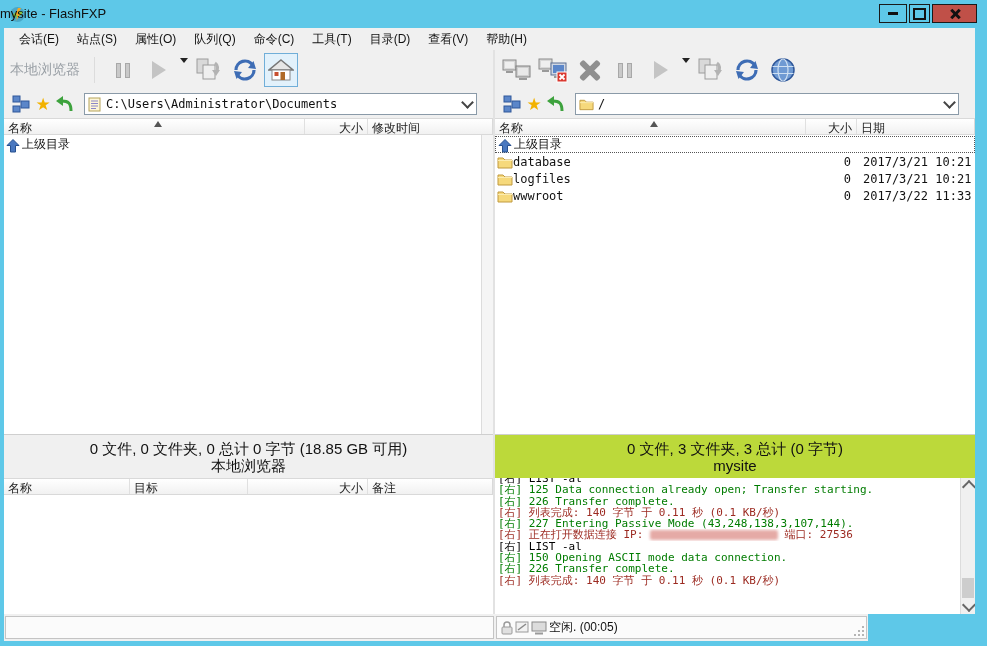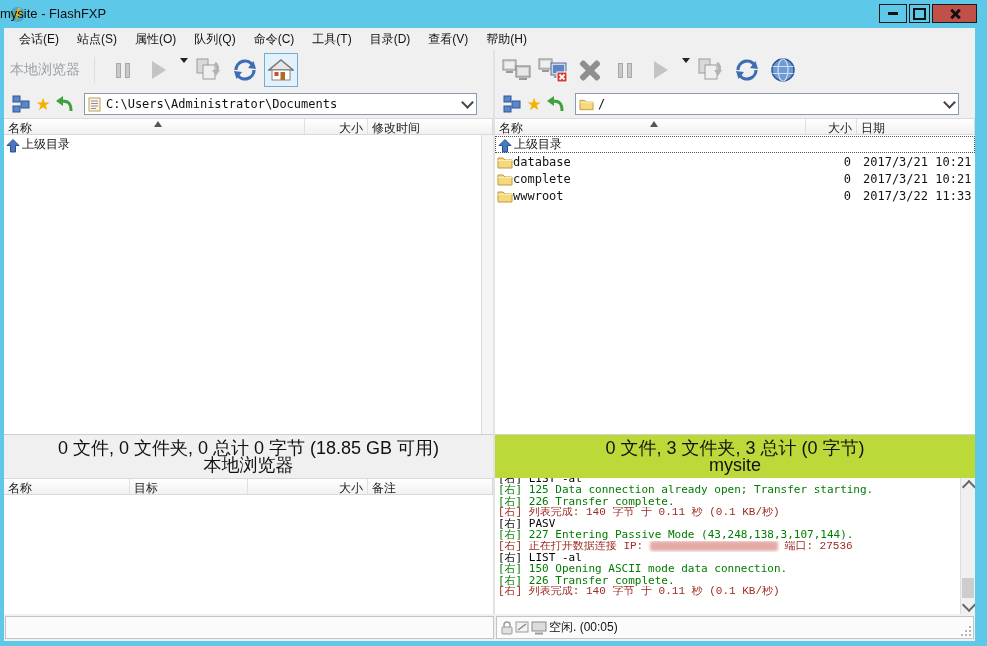--- a/index.html
+++ b/index.html
@@ -59,39 +59,39 @@
   .c-name{display:flex;align-items:flex-end;overflow:hidden;white-space:nowrap;}
   .c-size{text-align:right;padding-right:6px;box-sizing:border-box;}
   .c-date{padding-left:6px;box-sizing:border-box;}
   #left-list .c-name{width:301px;} #left-list .c-size{width:63px;} #left-list .c-date{flex:1;}
   #right-list .c-name{width:311px;} #right-list .c-size{width:51px;} #right-list .c-date{flex:1;}
   
   #left-header .h1{width:301px;} #left-header .h2{width:63px;} #left-header .h3{flex:1;border-right:none;}
   #right-header .h1{width:311px;} #right-header .h2{width:51px;} #right-header .h3{flex:1;border-right:none;}
   #queue-header .h1{width:126px;} #queue-header .h2{width:118px;} #queue-header .h3{width:120px;text-align:right;} #queue-header .h4{flex:1;border-right:none;}
   
-  .statstrip{position:absolute;left:0;top:384px;right:0;height:52px;border-top:1px solid #cfcfcf;border-bottom:1px solid #cfcfcf;box-sizing:border-box;text-align:center;padding-top:5px;font-size:18px;}
+  .statstrip{position:absolute;left:0;top:384px;right:0;height:52px;border-top:1px solid #cfcfcf;border-bottom:1px solid #cfcfcf;box-sizing:border-box;text-align:center;padding-top:5px;font-size:15px;}
   #local-stat{background:#f0f0f0;}
   .statline{height:17px;line-height:17px;}
   
   .bpanel{position:absolute;left:0;top:428px;right:0;height:136px;background:#fff;}
   #queue-panel .lheader{top:0;}
   #queue-body{position:absolute;left:0;top:17px;right:0;bottom:0;background:#fff;}
   #log-panel{overflow:hidden;}
   #log-lines{position:absolute;left:3px;top:-5px;right:16px;font-size:11px;line-height:11.3px;white-space:nowrap;}
   .log-line{height:11.3px;overflow:hidden;}
-  .log-line.command{color:#000;} .log-line.reply{color:#007c00;} .log-line.status{color:#9c2a21;font-family:Liberation Mono, monospace;}
+  .log-line.command{color:#000;} .log-line.reply{color:#007c00;} .log-line.status{color:#9c2a21;}
   .censor{display:inline-block;width:128px;height:10px;background:#e5aaa6;border-radius:2px;filter:blur(1.5px);vertical-align:middle;}
   #log-scroll{position:absolute;right:0;top:0;width:15px;height:136px;background:#f0f0f0;border-left:1px solid #dcdcdc;box-sizing:border-box;}
   .sarrow{position:absolute;left:3px;width:8px;height:8px;}
   .sarrow.up{top:4px;border-left:2px solid #666;border-top:2px solid #666;transform:rotate(45deg);}
   .sarrow.down{bottom:4px;border-right:2px solid #666;border-bottom:2px solid #666;transform:rotate(45deg);}
   #log-thumb{position:absolute;left:1px;bottom:16px;width:12px;height:20px;background:#cdcdcd;}
   
-  #statusbar{position:absolute;left:4px;top:614px;width:971px;height:27px;background:#f0f0f0;display:flex;}
+  #statusbar{position:absolute;left:4px;top:614px;width:864px;height:27px;background:#f0f0f0;display:flex;}
   .sb-panel{border:1px solid #c4c4c4;box-sizing:border-box;background:#fbfbfb;margin:2px 1px;display:flex;align-items:center;}
   #sb-left{width:489px;}
   #sb-right{flex:1;padding-left:3px;position:relative;}
   #sb-right .sicon{margin-right:1px;display:flex;}
   #grip{position:absolute;right:2px;bottom:2px;width:10px;height:10px;}
   #grip i{position:absolute;width:2px;height:2px;background:#b5b5b5;}
   #grip i:nth-child(1){right:0;bottom:0;} #grip i:nth-child(2){right:4px;bottom:0;} #grip i:nth-child(3){right:0;bottom:4px;}
   #grip i:nth-child(4){right:8px;bottom:0;} #grip i:nth-child(5){right:4px;bottom:4px;} #grip i:nth-child(6){right:0;bottom:8px;}
 </style>
 </head>
@@ -361,21 +361,21 @@
           <span class="c-date mono">2017/3/21 10:21</span>
         </div>
         <div class="lrow">
           <span class="c-name">
             <span class="ficon">
               <svg width="16" height="13" viewBox="0 0 16 13">
                 <path d="M1 2h5l2 2h7v8H1z" fill="#f6d97c" stroke="#c19a3f"></path>
                 <path d="M1 4.5h14" stroke="#fbecb0"></path>
               </svg>
             </span>
-            <span class="mono">complete</span>
+            <span class="mono">logfiles</span>
           </span>
           <span class="c-size mono">0</span>
           <span class="c-date mono">2017/3/21 10:21</span>
         </div>
         <div class="lrow">
           <span class="c-name">
             <span class="ficon">
               <svg width="16" height="13" viewBox="0 0 16 13">
                 <path d="M1 2h5l2 2h7v8H1z" fill="#f6d97c" stroke="#c19a3f"></path>
                 <path d="M1 4.5h14" stroke="#fbecb0"></path>
@@ -391,21 +391,20 @@
   <div class="statstrip" id="remote-stat" style="background: rgb(188, 217, 58);">
     <div class="statline">0 文件, 3 文件夹, 3 总计 (0 字节)</div>
     <div class="statline">mysite</div>
   </div>
   <div class="bpanel" id="log-panel">
     <div id="log-lines" class="mono">
         <div class="log-line command">[右] LIST -al</div>
         <div class="log-line reply">[右] 125 Data connection already open; Transfer starting.</div>
         <div class="log-line reply">[右] 226 Transfer complete.</div>
         <div class="log-line status">[右] 列表完成: 140 字节 于 0.11 秒 (0.1 KB/秒)</div>
-        <div class="log-line command">[右] PASV</div>
         <div class="log-line reply">[右] 227 Entering Passive Mode (43,248,138,3,107,144).</div>
         <div class="log-line status">[右] 正在打开数据连接 IP: <span class="censor"></span> 端口: 27536</div>
         <div class="log-line command">[右] LIST -al</div>
         <div class="log-line reply">[右] 150 Opening ASCII mode data connection.</div>
         <div class="log-line reply">[右] 226 Transfer complete.</div>
         <div class="log-line status">[右] 列表完成: 140 字节 于 0.11 秒 (0.1 KB/秒)</div>
       </div>
     <div id="log-scroll">
       <span class="sarrow up"></span>
       <span id="log-thumb"></span>

